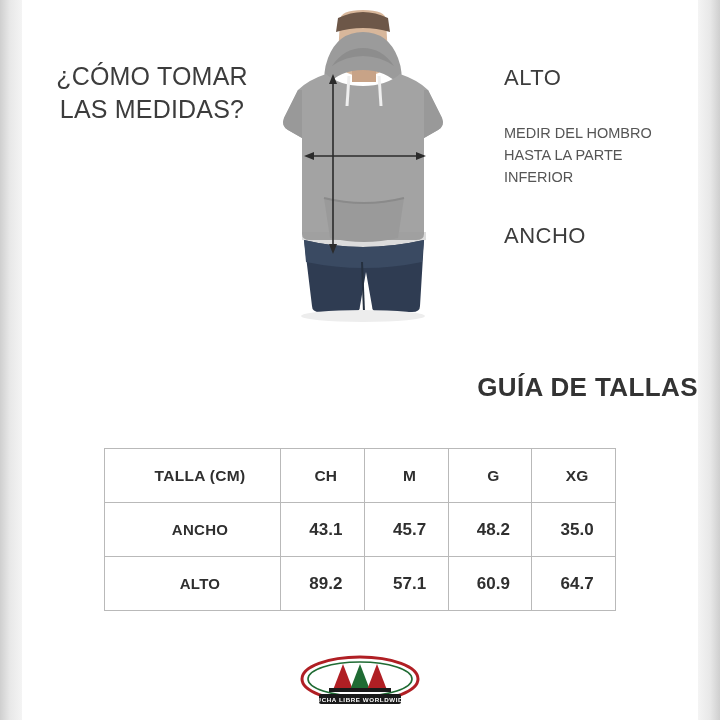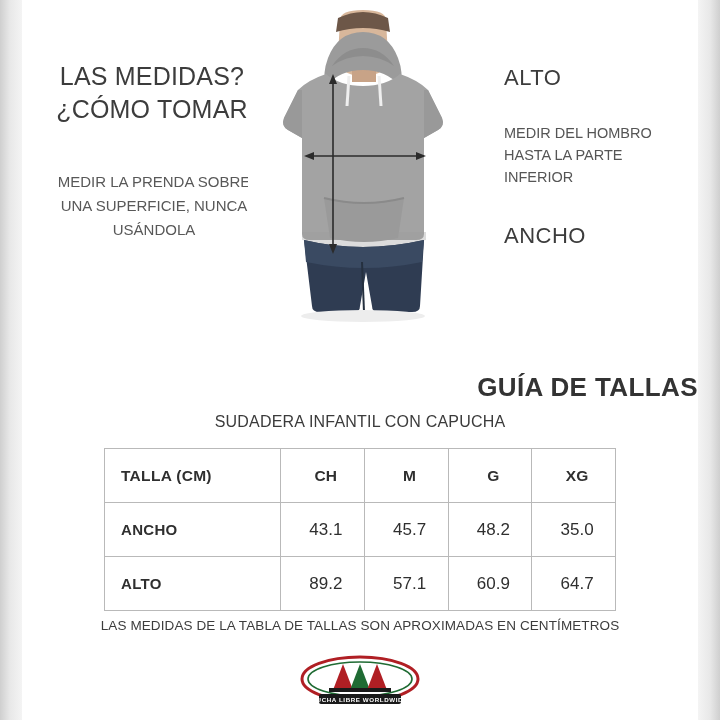--- a/index.html
+++ b/index.html
@@ -136,31 +136,31 @@
     font-size: 16px;
     color: #2f2f2f;
     padding-left: 8px;
   }
   table.sizes tr.head td {
     font-weight: bold;
     font-size: 15.5px;
     letter-spacing: .3px;
   }
   table.sizes td.rowlabel {
-    text-align: left;
+    text-align: center;
     padding-left: 16px;
     font-weight: bold;
     font-size: 15px;
     letter-spacing: .3px;
     width: 158px;
     margin-top: 38px;
   }
   table.sizes td.val {
     font-size: 17px;
-    font-weight: normal;
+    font-weight: bold;
   }
   .note {
     position: absolute;
     left: 0;
     top: 618px;
     width: 676px;
     text-align: center;
     font-size: 13.5px;
     color: #3d3d3d;
     letter-spacing: .1px;
@@ -183,25 +183,24 @@
 <div class="page">
 
   <div class="band-left"></div>
   <div class="band-right"></div>
 
   <div class="content">
 
     <div class="top">
 
       <div class="headline">
+        <div>¿CÓMO TOMAR</div>
         <div>LAS MEDIDAS?</div>
-        <div>¿CÓMO TOMAR</div>
       </div>
 
-      <div class="subtext">MEDIR LA PRENDA SOBRE UNA SUPERFICIE, NUNCA USÁNDOLA</div>
 
       <div class="photo">
         <svg width="230" height="336" viewBox="0 0 230 336" xmlns="http://www.w3.org/2000/svg">
 
           <rect x="0" y="0" width="230" height="336" fill="#ffffff"></rect>
 
           <path d="M92 10 q0 -10 23 -10 q23 0 23 10 l2 36 q0 20 -25 20 q-25 0 -25 -20 z" fill="#d8b79b"></path>
           <path d="M90 8 q25 -12 50 0 l2 14 q-27 -8 -54 0 z" fill="#6d5748"></path>
 
           <rect x="104" y="54" width="24" height="18" fill="#c8a387"></rect>
@@ -246,21 +245,20 @@
         <div class="right-title">ALTO</div>
         <div class="right-desc">MEDIR DEL HOMBRO HASTA LA PARTE INFERIOR</div>
       </div>
 
       <div class="right-block ancho">
         <div class="right-title">ANCHO</div>
       </div>
     </div>
 
     <div class="guide-title">GUÍA DE TALLAS</div>
-    <div class="guide-sub">SUDADERA INFANTIL CON CAPUCHA</div>
 
     <table class="sizes">
       <tbody>
         <tr class="head">
           <td class="rowlabel">TALLA (CM)</td>
           <td>CH</td>
           <td>M</td>
           <td>G</td>
           <td>XG</td>
         </tr>
@@ -274,21 +272,20 @@
         <tr>
           <td class="rowlabel">ALTO</td>
           <td class="val">89.2</td>
           <td class="val">57.1</td>
           <td class="val">60.9</td>
           <td class="val">64.7</td>
         </tr>
       </tbody>
     </table>
 
-    <div class="note">LAS MEDIDAS DE LA TABLA DE TALLAS SON APROXIMADAS EN CENTÍMETROS</div>
 
     <div class="logo">
       <svg width="150" height="62" viewBox="0 0 150 62" xmlns="http://www.w3.org/2000/svg">
         <ellipse cx="75" cy="27" rx="58" ry="22" fill="#ffffff" stroke="#b01f24" stroke-width="3"></ellipse>
         <ellipse cx="75" cy="27" rx="52" ry="17" fill="#ffffff" stroke="#1f6b33" stroke-width="1.6"></ellipse>
         <g>
           <polygon points="48,38 58,12 68,38" fill="#b01f24"></polygon>
           <polygon points="65,38 75,12 85,38" fill="#1f6b33"></polygon>
           <polygon points="82,38 92,12 102,38" fill="#b01f24"></polygon>
           <rect x="44" y="36" width="62" height="4" fill="#1a1a1a"></rect>

